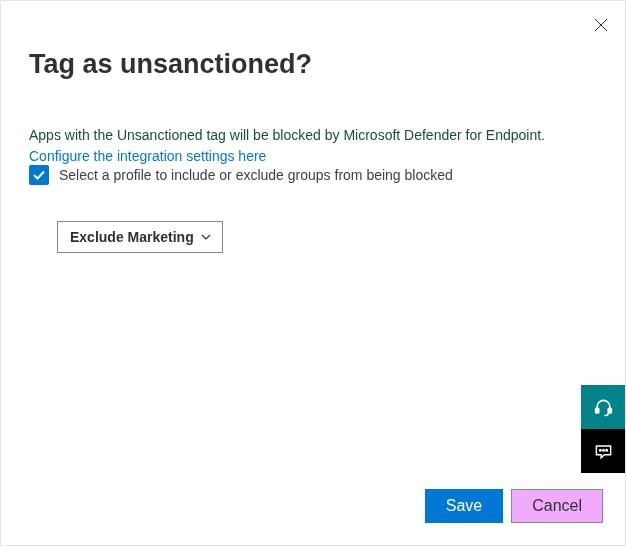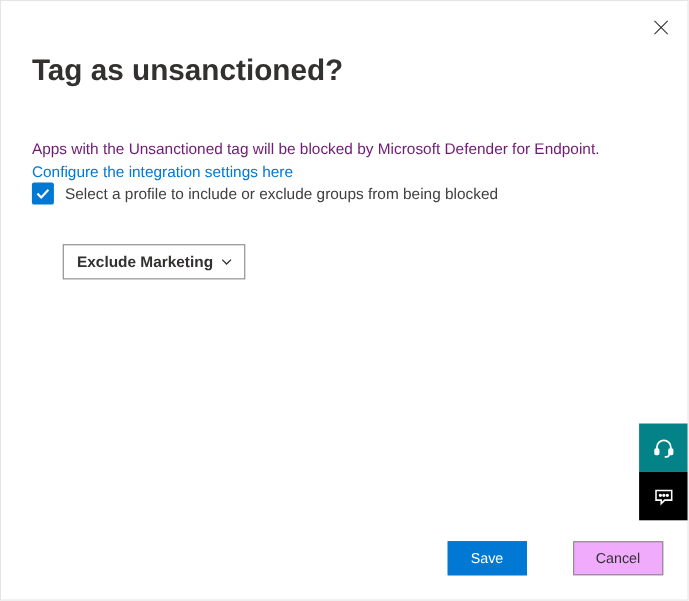--- a/index.html
+++ b/index.html
@@ -40,21 +40,21 @@
     }
     .title {
       font-size: 27px;
       font-weight: 600;
       color: #323130;
       margin-top: 24px;
       margin-bottom: 46px;
     }
     .description {
       font-size: 14px;
-      color: #701a75;
+      color: #14532d;
       line-height: 1.4;
     }
     .link {
       font-size: 14px;
       color: #0078d4;
       text-decoration: none;
       cursor: pointer;
       display: inline-block;
       margin-top: 2px;
     }
@@ -105,26 +105,25 @@
     }
     .footer {
       position: absolute;
       bottom: 22px;
       right: 22px;
       display: flex;
       gap: 8px;
     }
     .btn {
       padding: 7px 20px;
-      font-size: 13px;
+      font-size: 16px;
       cursor: pointer;
       border: 1px solid transparent;
       font-family: inherit;
       min-width: 70px;
-      margin-left: 34px;
     }
     .btn-primary {
       background: #0078d4;
       color: #fff;
       border-color: #0078d4;
     }
     .btn-secondary {
       background: #f0abfc;
       color: #323130;
       border-color: #8a8886;

